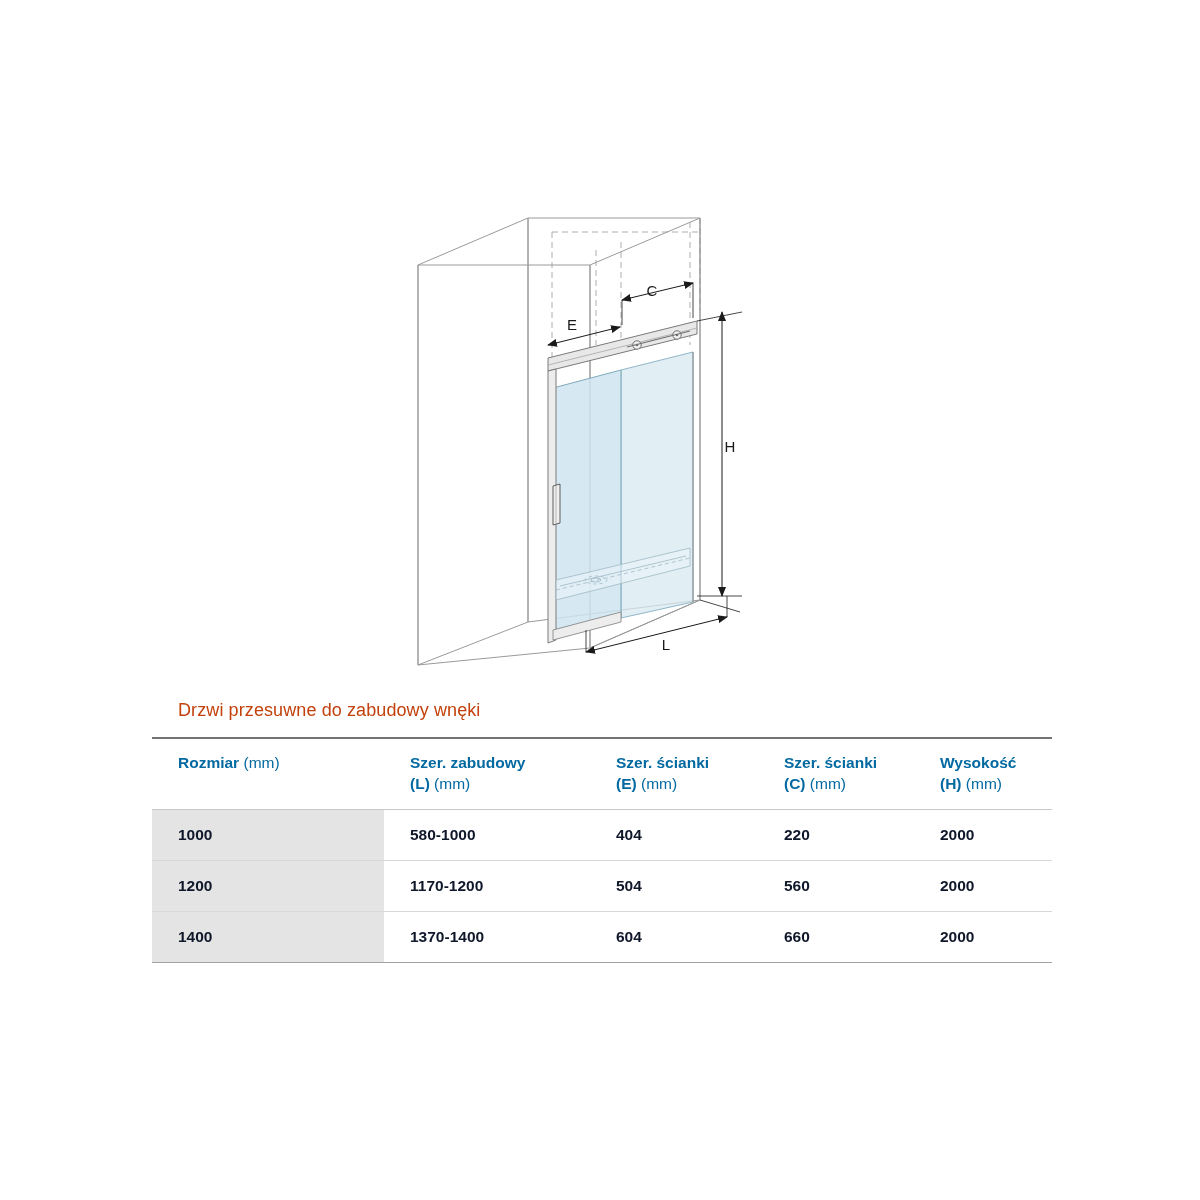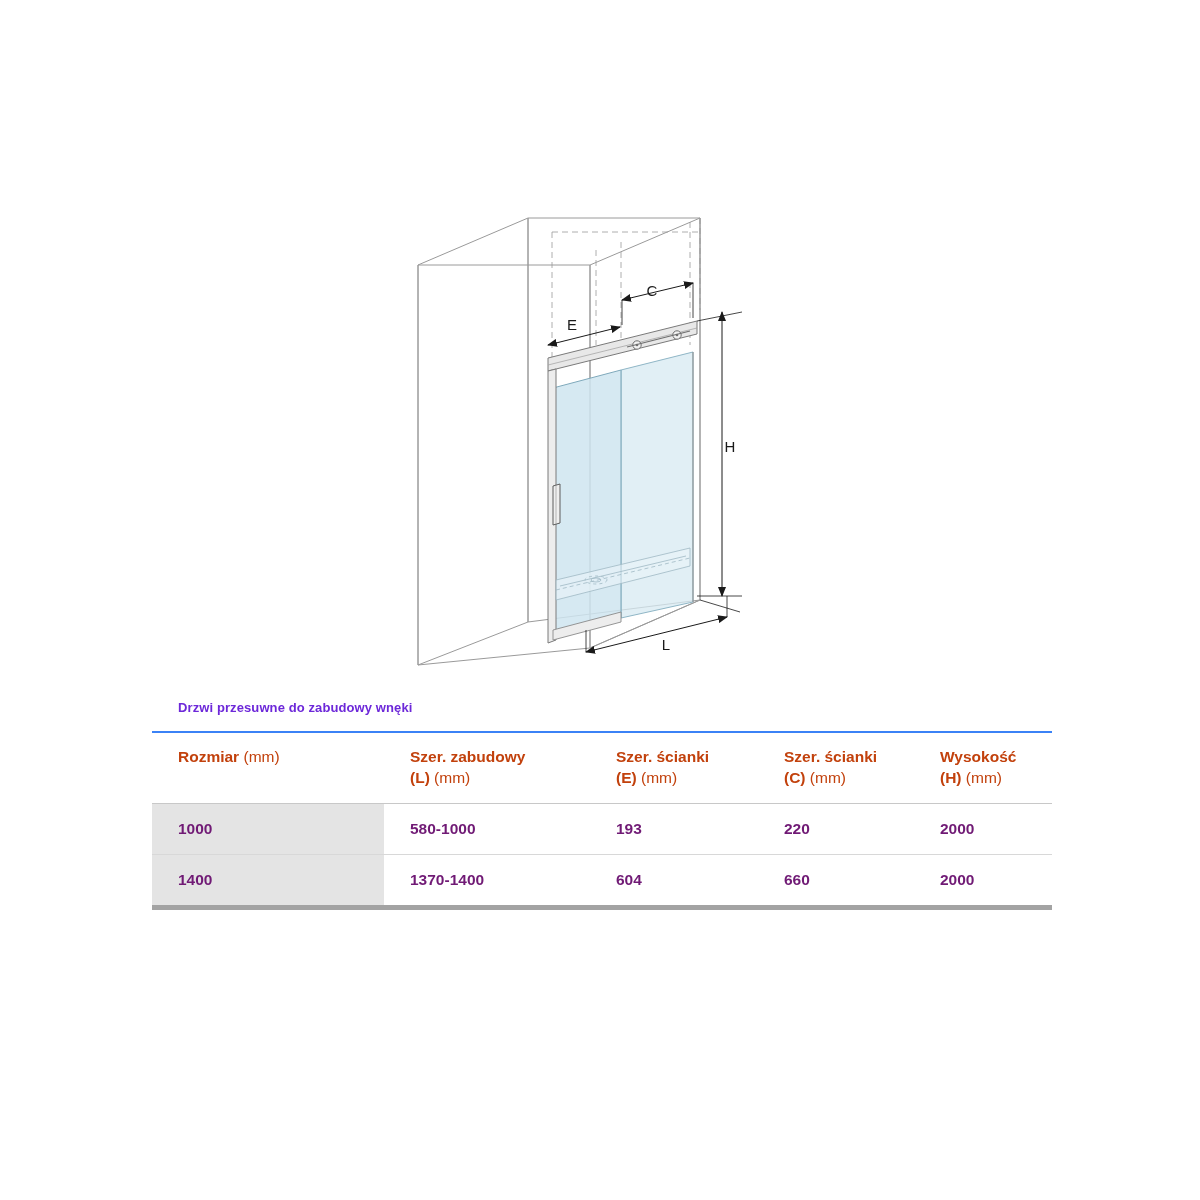--- a/index.html
+++ b/index.html
@@ -37,57 +37,57 @@
   }
 
   
   #table-block {
     position: absolute;
     left: 152px;
     top: 700px;
     width: 900px;
   }
   #table-title {
-    font-size: 13px;
-    font-weight: bold;
-    color: #6d28d9;
+    font-size: 18px;
+    font-weight: normal;
+    color: #c2410c;
     padding: 0 0 16px 26px;
     letter-spacing: 0.1px;
   }
   table.spec {
     border-collapse: collapse;
     width: 900px;
     table-layout: fixed;
   }
   table.spec thead th {
     text-align: left;
     font-size: 15.5px;
     font-weight: bold;
-    color: #c2410c;
+    color: #0369a1;
     padding: 14px 0 14px 26px;
     vertical-align: top;
-    border-top: 2px solid #3b82f6;
+    border-top: 2px solid #737373;
     border-bottom: 1px solid #c8c8c8;
     line-height: 1.35;
   }
   table.spec thead th span.unit {
     font-weight: normal;
   }
   table.spec tbody td {
     font-size: 15.5px;
     font-weight: bold;
-    color: #701a75;
+    color: #0f172a;
     padding: 16px 0 16px 26px;
     border-bottom: 1px solid #d8d8d8;
   }
   table.spec tbody td.size-cell {
     background: #e4e4e4;
   }
   table.spec tbody tr:last-child td {
-    border-bottom: 5px solid #a3a3a3;
+    border-bottom: 1px solid #a3a3a3;
   }
   col.c-size { width: 232px; }
   col.c-l    { width: 206px; }
   col.c-e    { width: 168px; }
   col.c-c    { width: 156px; }
   col.c-h    { width: 138px; }
 </style>
 </head>
 <body>
 
@@ -234,22 +234,29 @@
           <span>Wysokość</span><br>
           <span>(H)</span>
           <span class="unit">(mm)</span>
         </th>
       </tr>
     </thead>
     <tbody>
       <tr>
         <td class="size-cell">1000</td>
         <td>580-1000</td>
-        <td>193</td>
+        <td>404</td>
         <td>220</td>
+        <td>2000</td>
+      </tr>
+      <tr>
+        <td class="size-cell">1200</td>
+        <td>1170-1200</td>
+        <td>504</td>
+        <td>560</td>
         <td>2000</td>
       </tr>
       <tr>
         <td class="size-cell">1400</td>
         <td>1370-1400</td>
         <td>604</td>
         <td>660</td>
         <td>2000</td>
       </tr>
     </tbody>

